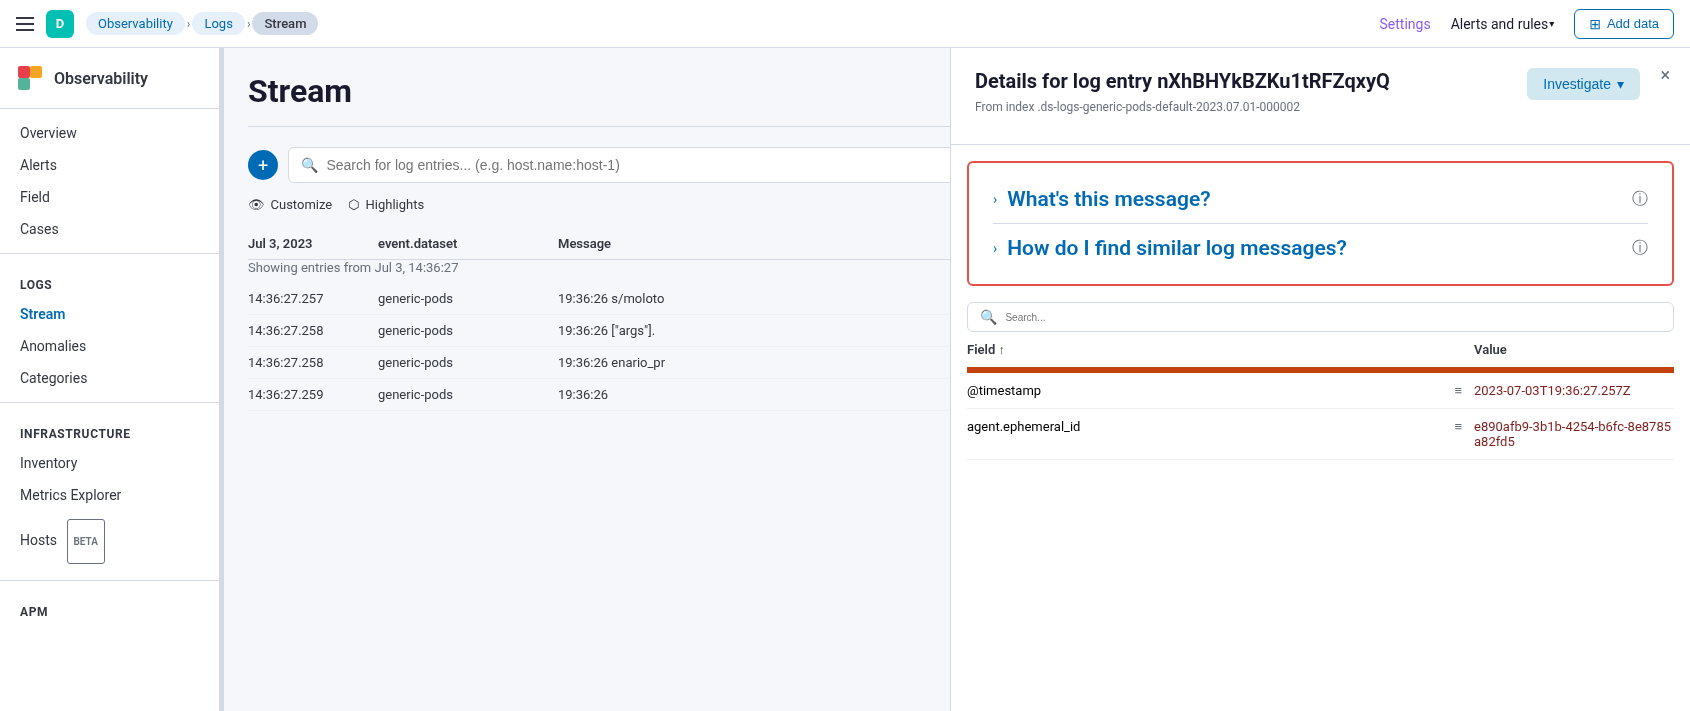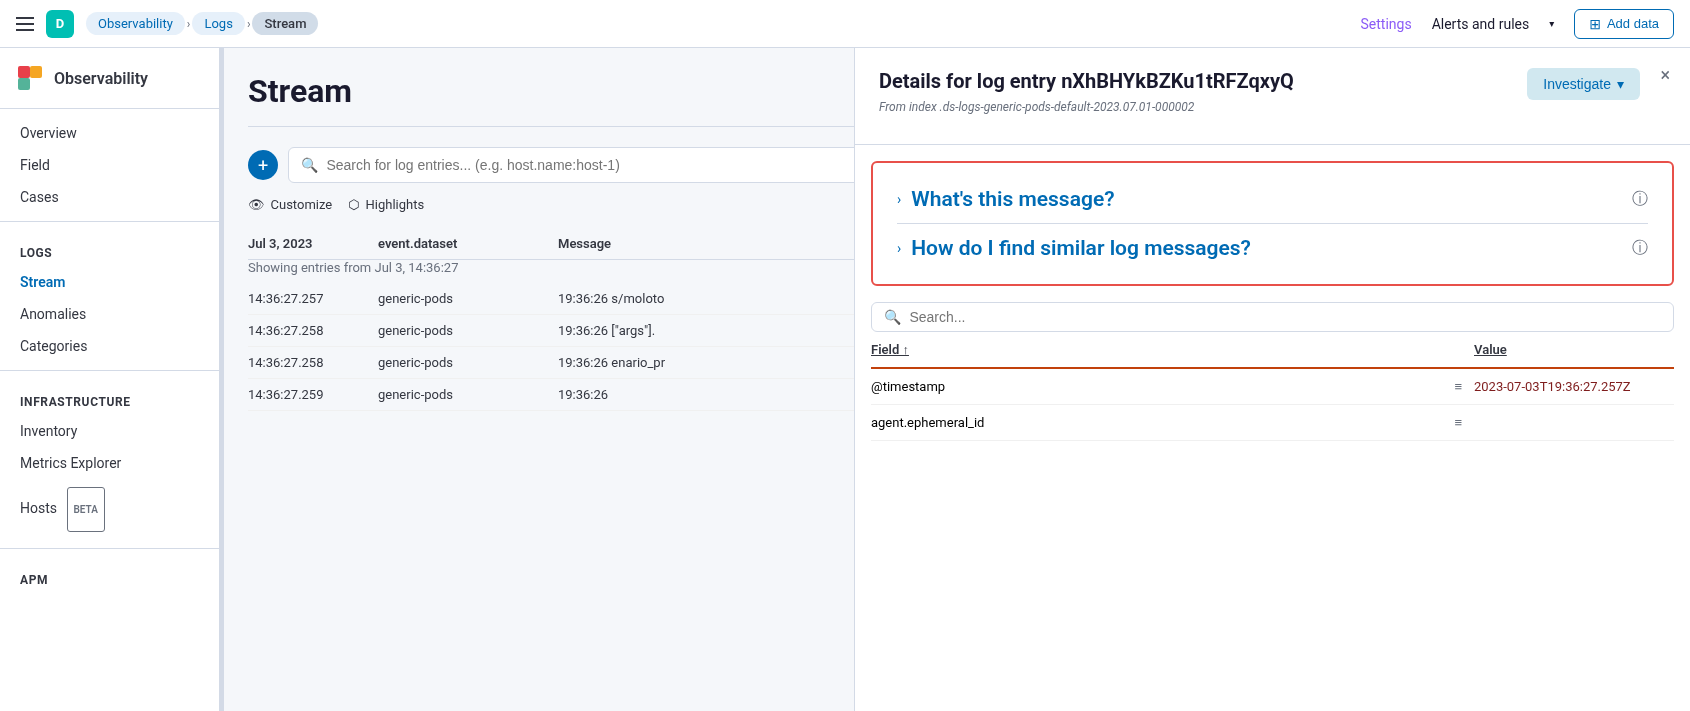--- a/index.html
+++ b/index.html
@@ -30,21 +30,21 @@
       padding: 4px 12px;
       border-radius: 20px;
       font-size: 13px;
       cursor: pointer;
     }
     .breadcrumb-item.active { background: #e6f0fa; color: #006bb4; }
     .breadcrumb-item.current { background: #d1dce8; color: #343741; font-weight: 500; }
     .breadcrumb-arrow { color: #69707d; font-size: 12px; margin: 0 2px; }
     .nav-right { margin-left: auto; display: flex; align-items: center; gap: 20px; }
     .nav-link { font-size: 14px; color: #8b5cf6; cursor: pointer; }
-    .alerts-dropdown { display: flex; align-items: center; gap: 20px; cursor: pointer; justify-content: space-between; }
+    .alerts-dropdown { display: flex; align-items: center; gap: 1px; cursor: pointer; justify-content: space-between; }
     .alerts-dropdown .chevron { font-size: 10px; }
     .add-data-btn {
       background: #fff;
       border: 1px solid #006bb4;
       color: #006bb4;
       padding: 6px 14px;
       border-radius: 6px;
       font-size: 13px;
       cursor: pointer;
       display: flex; align-items: center; gap: 6px;
@@ -146,40 +146,40 @@
     }
     .table-row .time { color: #343741; }
     .table-row .dataset { color: #343741; }
     .table-row .message { color: #343741; white-space: nowrap; overflow: hidden; text-overflow: ellipsis; }
 
     
     .detail-panel {
       position: fixed;
       top: 48px;
       right: 0;
-      width: 836px;
+      width: 740px;
       height: calc(100vh - 48px);
       background: #fff;
       border-left: 1px solid #d3dae6;
       display: flex;
       flex-direction: column;
       z-index: 50;
       overflow: hidden;
     }
     .detail-header {
       padding: 20px 24px 16px;
       border-bottom: 1px solid #d3dae6;
       position: relative;
     }
     .detail-close {
       position: absolute; top: 16px; right: 20px;
       cursor: pointer; font-size: 18px; color: #69707d;
     }
     .detail-title { font-size: 20px; font-weight: 700; color: #1a1a2e; margin-bottom: 6px; line-height: 1.3; }
-    .detail-subtitle { font-size: 12px; color: #69707d; margin-bottom: 14px; font-style: italic; }
+    .detail-subtitle { font-size: 12px; color: #69707d; margin-bottom: 14px; }
     .investigate-btn {
       background: #d1e8f0; color: #006bb4; border: none;
       padding: 8px 16px; border-radius: 6px; font-size: 14px; cursor: pointer;
       display: flex; align-items: center; gap: 6px;
       position: absolute; top: 20px; right: 50px;
     }
 
     .ai-section {
       padding: 12px 24px;
       border: 2px solid #e8504a;
@@ -195,28 +195,28 @@
     .ai-label { font-size: 21px; font-weight: 600; color: #006bb4; }
     .ai-help { margin-left: auto; color: #69707d; font-size: 16px; cursor: pointer; }
 
     .detail-search {
       margin: 16px 16px 0;
       display: flex; align-items: center; gap: 8px;
       border: 1px solid #d3dae6; border-radius: 6px; padding: 6px 12px;
       background: #fff;
     }
     .detail-search input {
-      border: none; outline: none; font-size: 14px; color: #69707d; width: 100%; background: transparent;
+      border: none; outline: none; font-size: 10px; color: #69707d; width: 100%; background: transparent;
     }
 
     .fields-table { padding: 0 16px; overflow-y: auto; flex: 1; }
     .fields-header {
       display: grid; grid-template-columns: 1fr auto 200px;
-      padding: 10px 0; border-bottom: 2px solid #c2410c;
-      font-size: 13px; font-weight: 600; color: #343741; text-decoration: underline;
+      padding: 10px 0; border-bottom: 6px solid #c2410c;
+      font-size: 13px; font-weight: 600; color: #343741;
     }
     .fields-row {
       display: grid; grid-template-columns: 1fr auto 200px;
       padding: 10px 0; border-bottom: 1px solid #f0f0f0;
       font-size: 13px; color: #343741; align-items: start;
     }
     .fields-row .field-name { color: #000000; }
     .fields-row .filter-icon { color: #69707d; padding: 0 12px; cursor: pointer; }
     .fields-row .field-value { color: #7f1d1d; word-break: break-all; }
 
@@ -257,20 +257,21 @@
   <aside class="sidebar">
     <div class="sidebar-brand">
       <svg class="brand-icon" viewBox="0 0 28 28" fill="none">
         <rect width="12" height="12" x="2" y="2" rx="2" fill="#e8404a"></rect>
         <rect width="12" height="12" x="14" y="2" rx="2" fill="#f5a623"></rect>
         <rect width="12" height="12" x="2" y="14" rx="2" fill="#54b399"></rect>
       </svg>
       <span class="brand-name">Observability</span>
     </div>
     <div class="sidebar-nav-item">Overview</div>
+    <div class="sidebar-nav-item">Alerts</div>
     <div class="sidebar-nav-item">Field</div>
     <div class="sidebar-nav-item">Cases</div>
     <div class="sidebar-divider"></div>
     <div class="sidebar-section-label">Logs</div>
     <div class="sidebar-nav-item active">Stream</div>
     <div class="sidebar-nav-item">Anomalies</div>
     <div class="sidebar-nav-item">Categories</div>
     <div class="sidebar-divider"></div>
     <div class="sidebar-section-label">Infrastructure</div>
     <div class="sidebar-nav-item">Inventory</div>
@@ -378,18 +379,19 @@
           <span>Value</span>
         </div>
         <div class="fields-row">
           <span class="field-name">@timestamp</span>
           <span class="filter-icon">≡</span>
           <span class="field-value">2023-07-03T19:36:27.257Z</span>
         </div>
         <div class="fields-row">
           <span class="field-name">agent.ephemeral_id</span>
           <span class="filter-icon">≡</span>
+          <span class="field-value">e890afb9-3b1b-4254-b6fc-8e8785a82fd5</span>
         </div>
       </div>
     </div>
   </aside>
 
 </div>
 
 </body></html>

